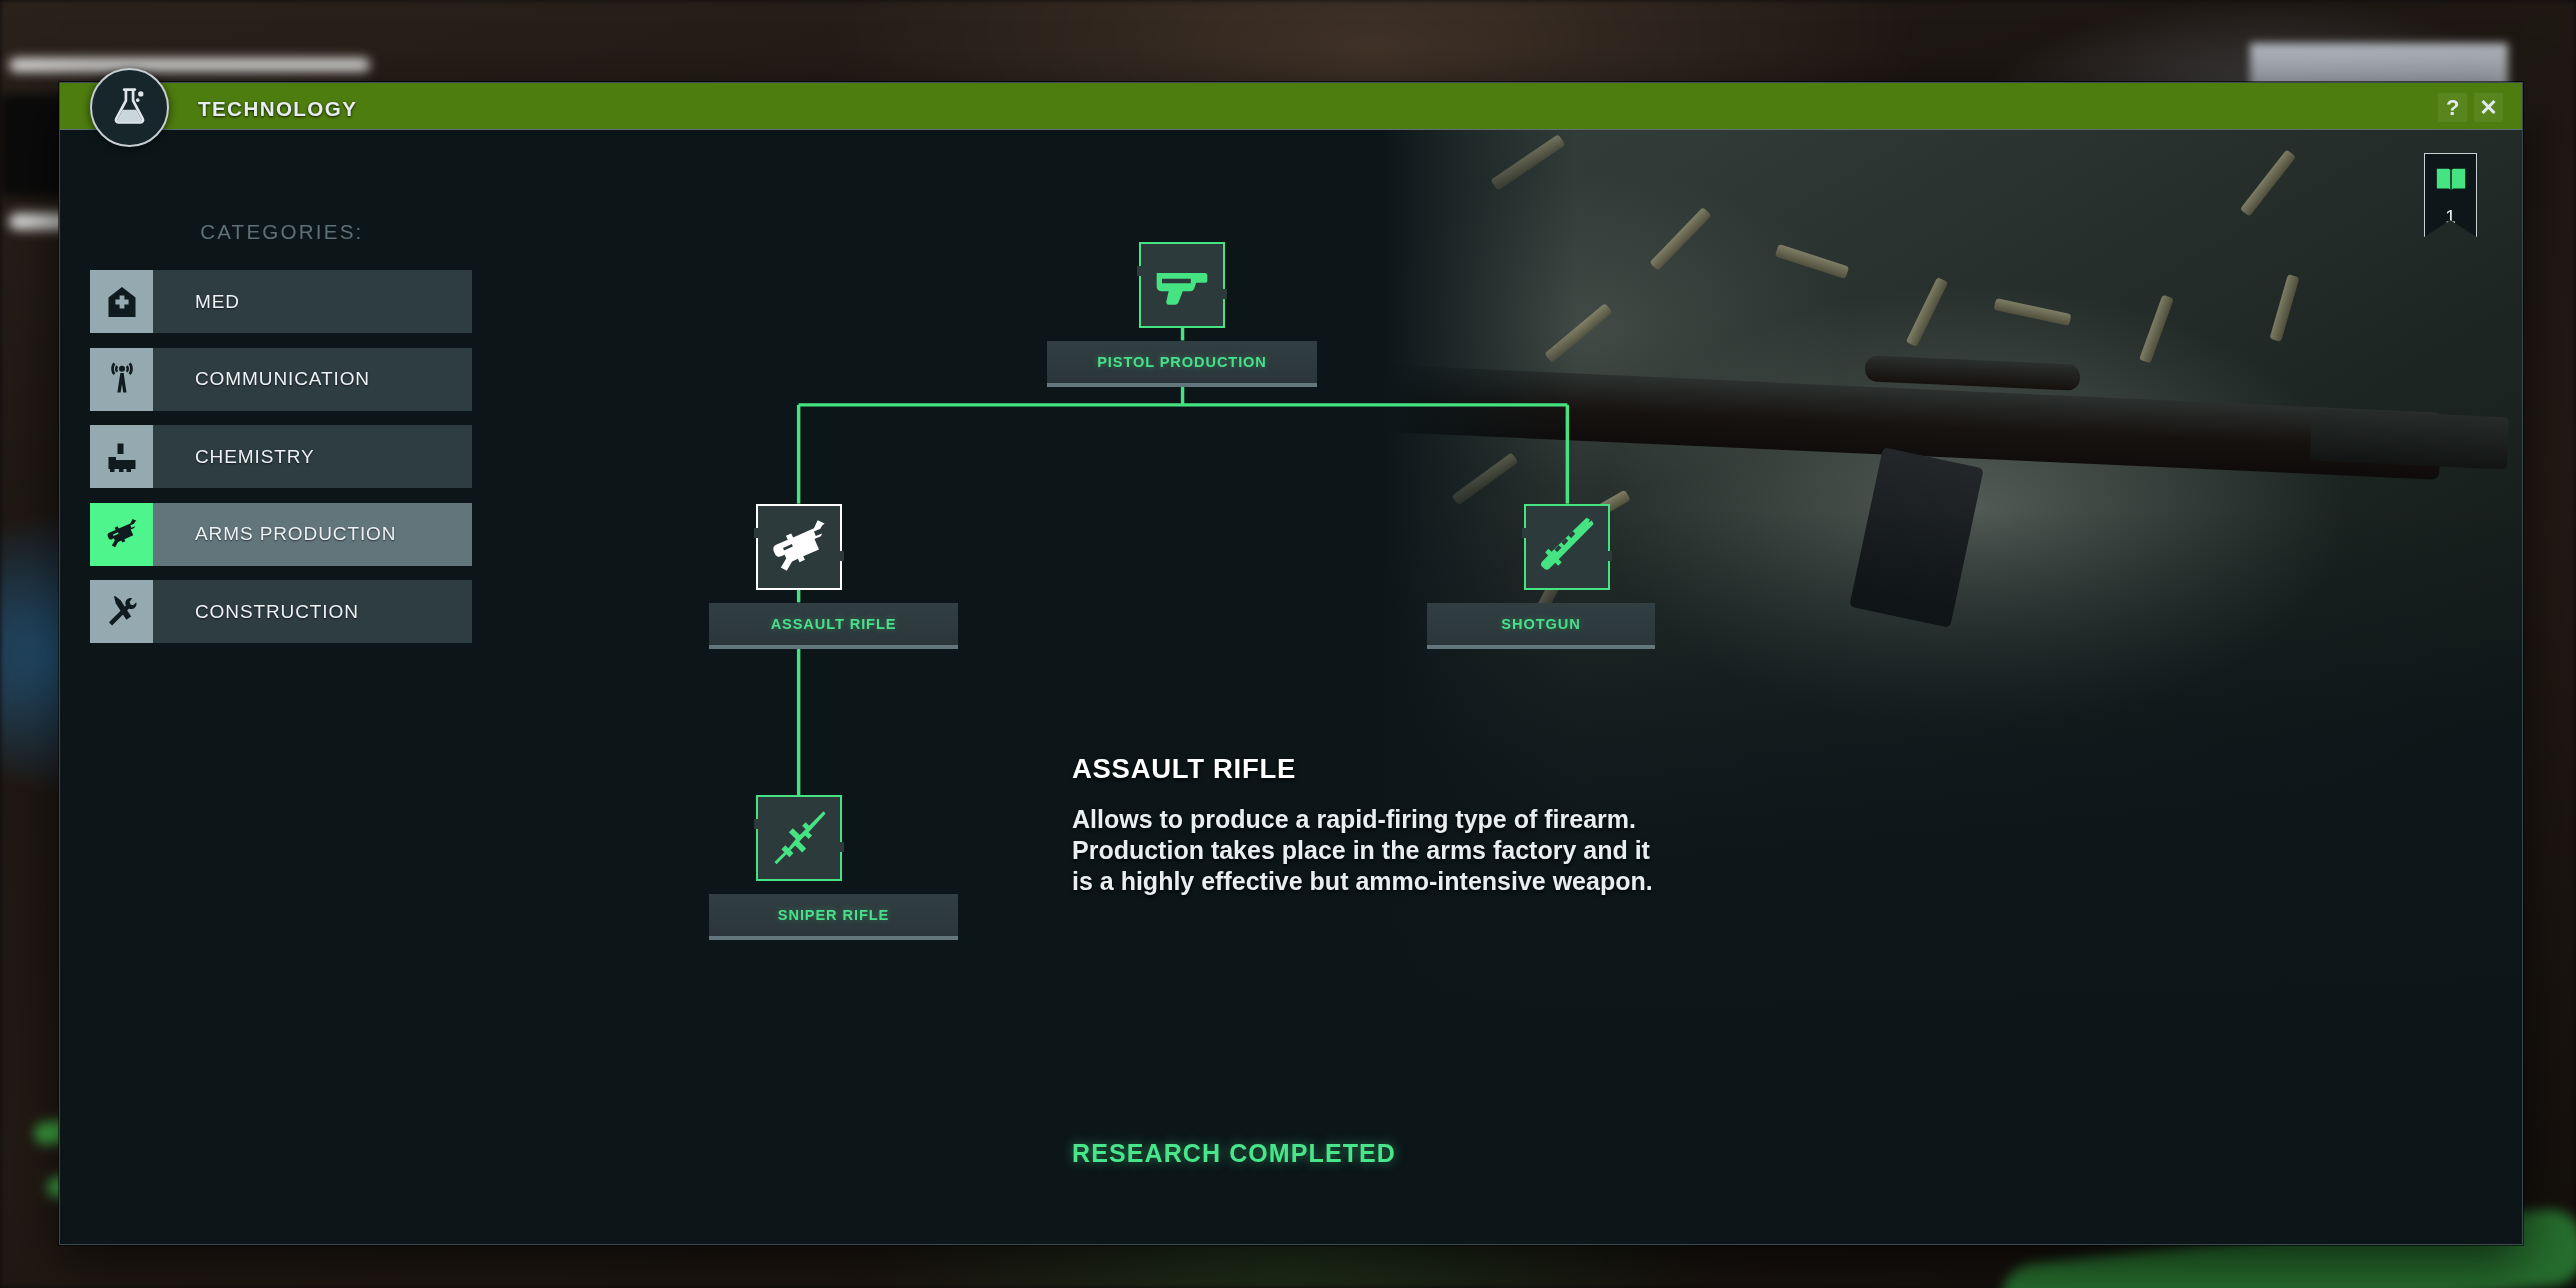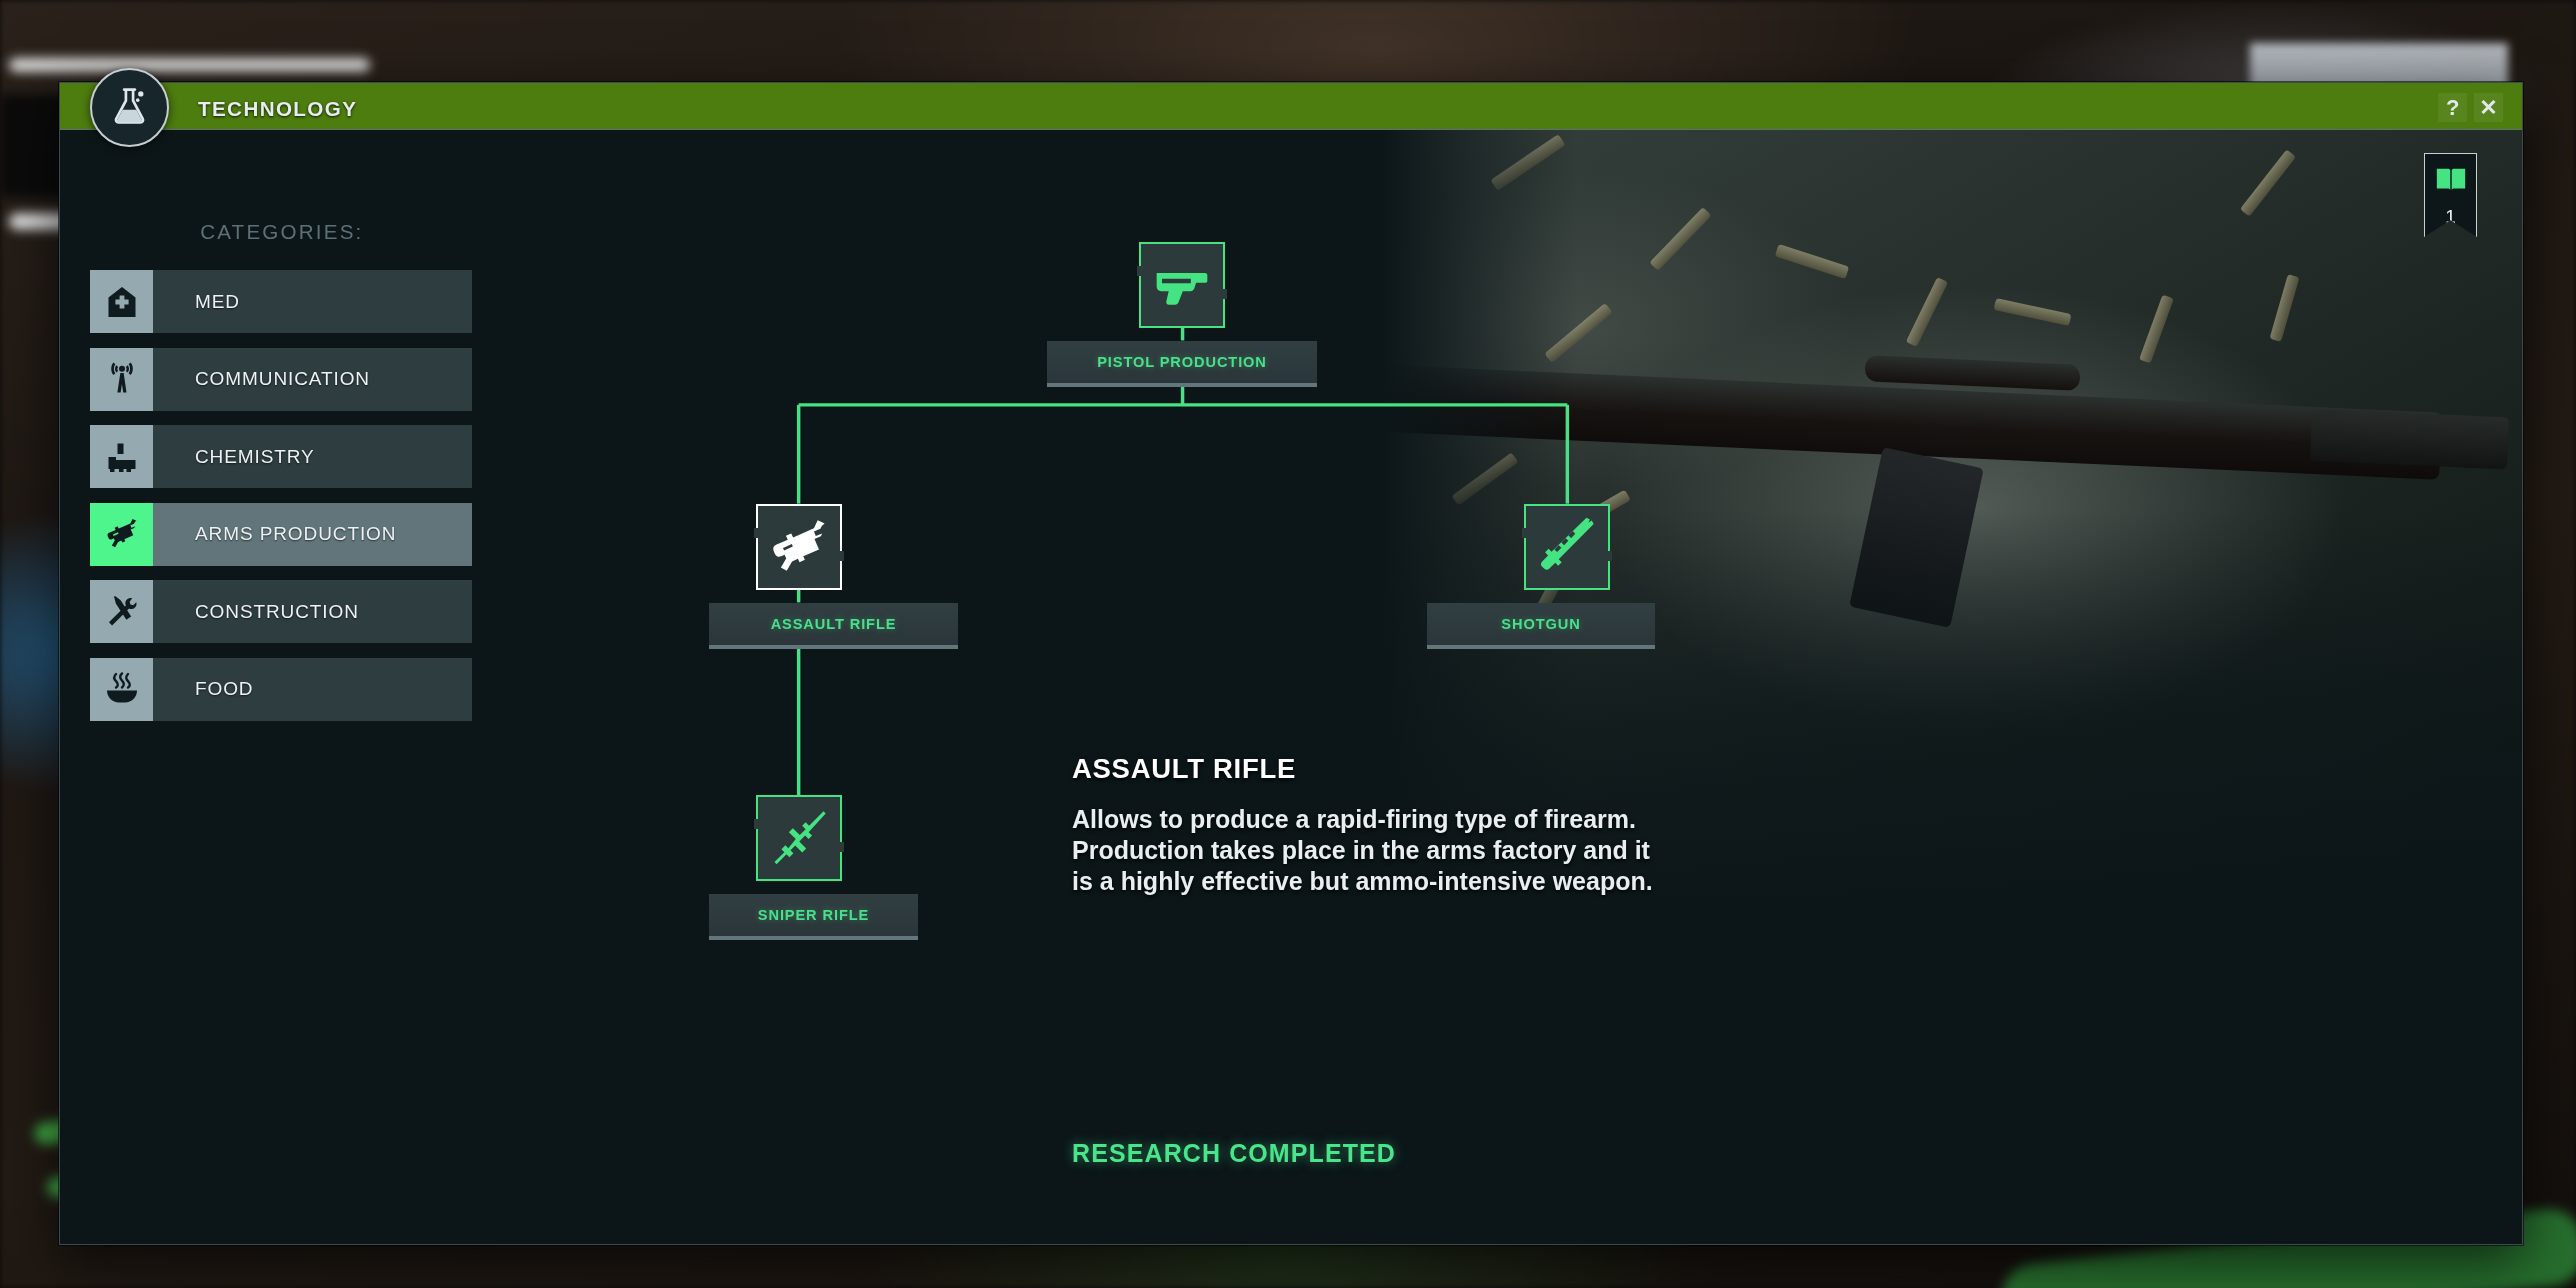--- a/index.html
+++ b/index.html
@@ -323,29 +323,20 @@
     <div class="cat-row">
       <div class="cat-icon">
         <svg viewBox="0 0 24 24">
           <path d="M2.6 5.2 5.3 2.5l4.2 2.1 9.1 9.1-2.7 2.7-9.1-9.1-2.1-4.2z" transform="rotate(12 12 12)"></path>
           <path d="M18.8 2.8c-1.8-.6-3.8.4-4.4 2.2-.3.9-.2 1.8.2 2.6L3.3 18.9l2.1 2.1L16.7 9.7c.8.4 1.7.5 2.6.2 1.8-.6 2.8-2.6 2.2-4.4l-2 2-1.9-.5-.5-1.9 1.7-2.3z"></path>
         </svg>
       </div>
       <div class="cat-label">CONSTRUCTION</div>
     </div>
 
-    <div class="cat-row">
-      <div class="cat-icon">
-        <svg viewBox="0 0 24 24">
-          <path d="M2 13h20c0 4.4-3.6 8-8 8h-4c-4.4 0-8-3.6-8-8z"></path>
-          <path d="M8 2c-1.6 1.6-1.6 3.2 0 4.8s1.6 3.2 0 4.2M12 1.6c-1.6 1.6-1.6 3.2 0 4.8s1.6 3.2 0 4.6M16 2c-1.6 1.6-1.6 3.2 0 4.8s1.6 3.2 0 4.2" fill="none" stroke="#0f1b1f" stroke-width="1.6" stroke-linecap="round"></path>
-        </svg>
-      </div>
-      <div class="cat-label">FOOD</div>
-    </div>
   </div>
 
   <div id="tree">
     <svg class="links" viewBox="0 0 1800 1297">
       <g stroke="#45e382" stroke-width="4" fill="none">
 
         <line x1="1307" y1="230" x2="1307" y2="245"></line>
 
         <line x1="1307" y1="295" x2="1307" y2="320"></line>
 
@@ -401,21 +392,21 @@
     </div>
 
     <div class="node" style="left:696px; top:665px;">
       <div class="node-box">
         <div class="node-icon">
           <svg viewBox="0 0 24 24">
             <path d="M22 2.8 21.2 2l-5.4 5.4-1.3-1.3-1.3 1.3 1.3 1.3-2.2 2.2-2.6-2.6-1.5 1.5 2.6 2.6L8 15.8l-1.1-1.1-1.5 1.5 1.1 1.1-3.7 3.7.8.8 3.7-3.7 1.1 1.1 1.5-1.5-1.1-1.1 1.8-1.8 2.6 2.6 1.5-1.5-2.6-2.6 2.2-2.2 1.3 1.3 1.3-1.3-1.3-1.3L22 2.8z"></path>
           </svg>
         </div>
       </div>
-      <div class="node-label" style="left:-47px; top:99px; width:209px;">
+      <div class="node-label" style="left:-47px; top:99px; width:249px;">
         <span>SNIPER RIFLE</span>
       </div>
     </div>
   </div>
 
   <div id="info">
     <div id="info-title">ASSAULT RIFLE</div>
     <div id="info-desc">Allows to produce a rapid-firing type of firearm. Production takes place in the arms factory and it is a highly effective but ammo-intensive weapon.</div>
   </div>
   <div id="status">RESEARCH COMPLETED</div>

